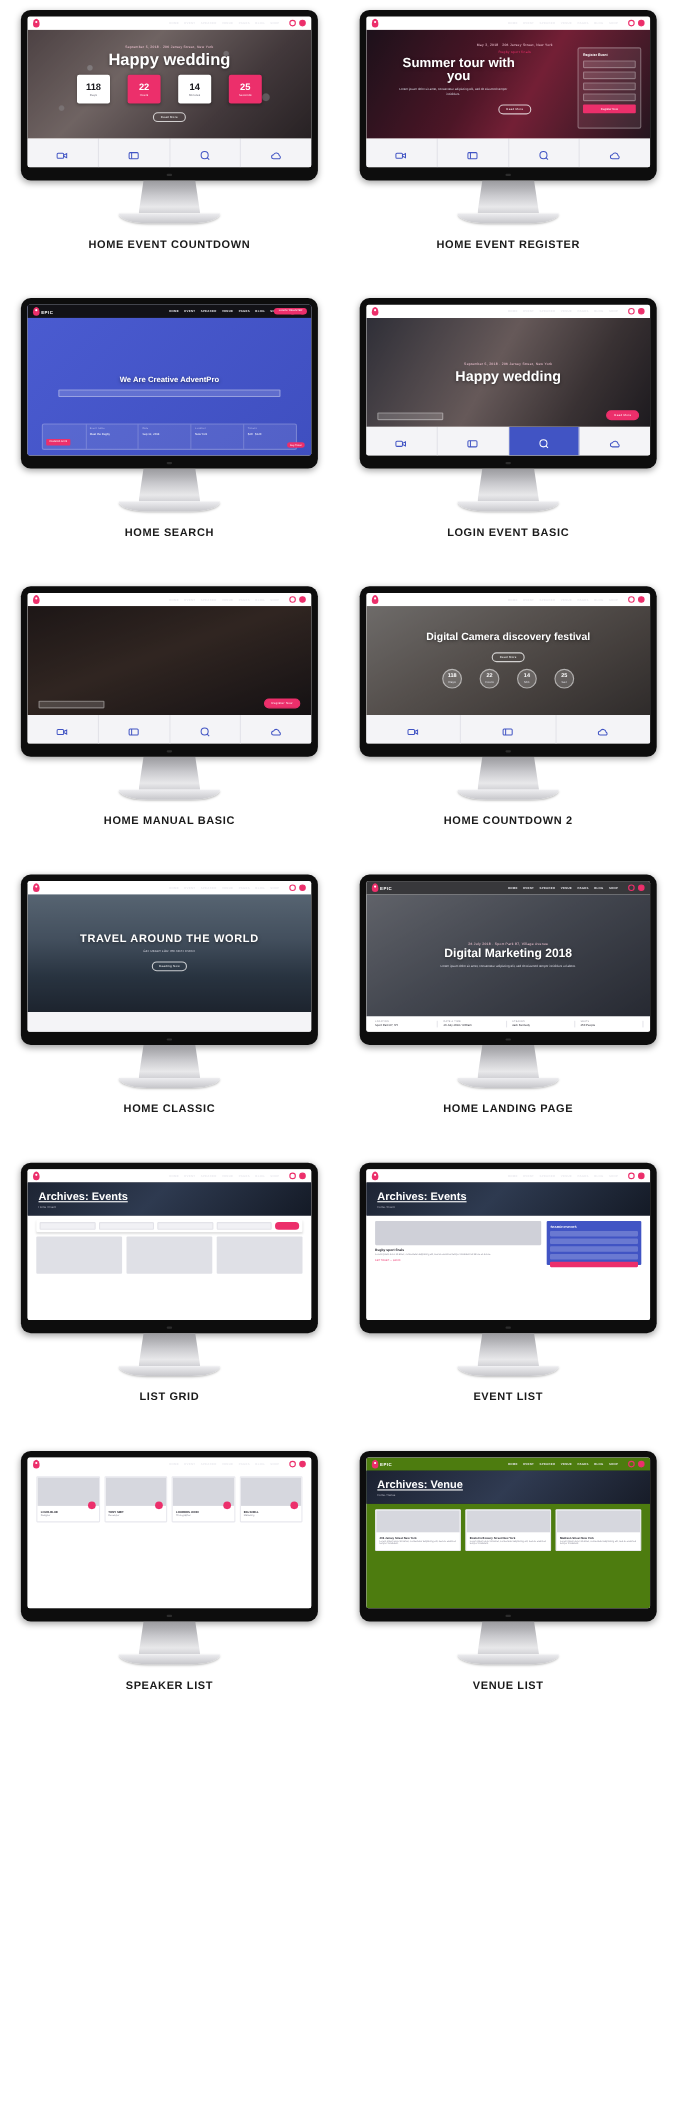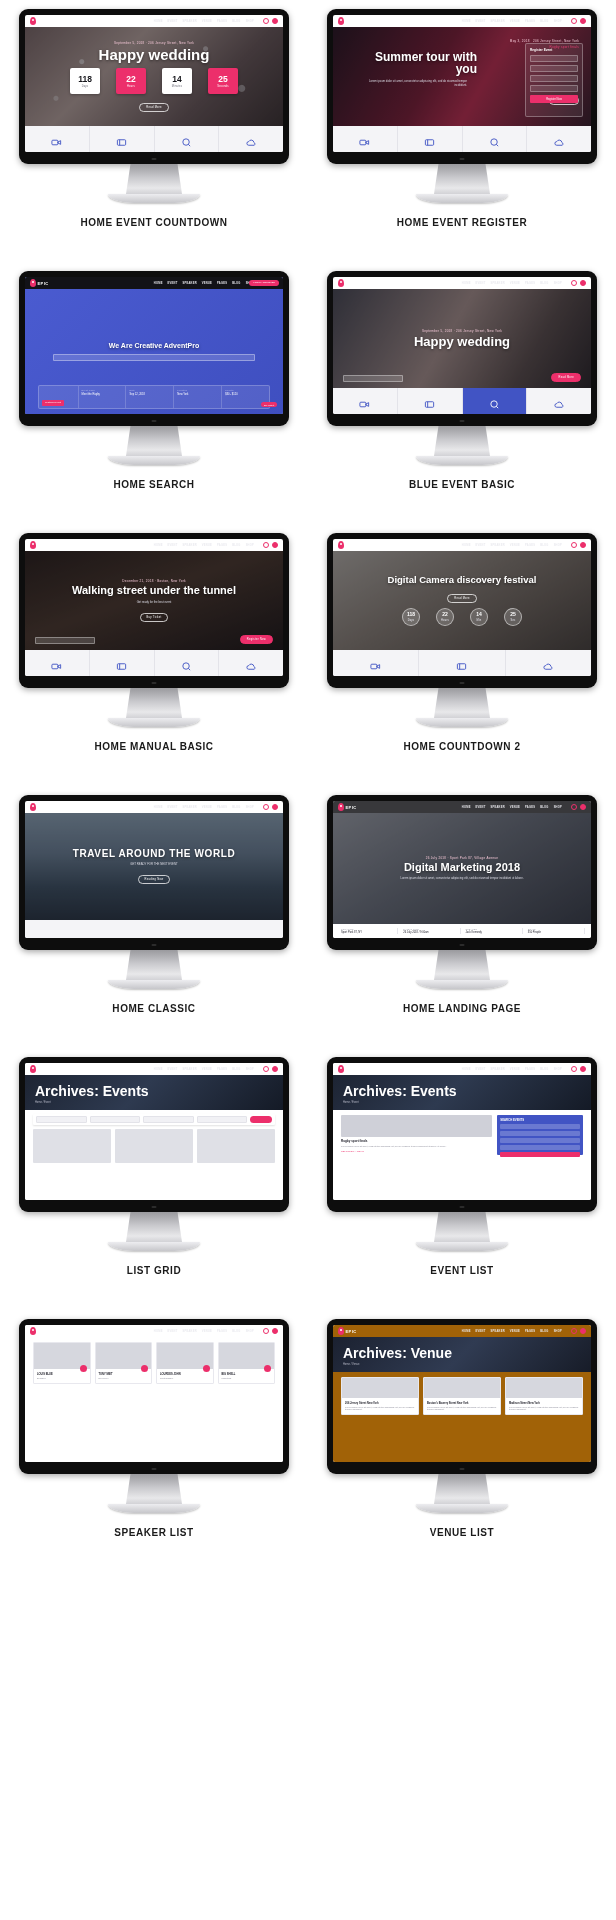--- a/index.html
+++ b/index.html
@@ -97,21 +97,21 @@
   .regcard { position:absolute; right:8px; top:16px; width:58px; height:74px;
              background:rgba(255,255,255,.08); border:.5px solid rgba(255,255,255,.3);
              border-radius:2px; padding:4px; z-index:4; }
   .regt { font-size:3.2px; color:#fff; font-weight:700; margin-bottom:3px; }
   .rinp { height:7px; background:rgba(255,255,255,.12);
           border:.5px solid rgba(255,255,255,.28); border-radius:1px; margin-bottom:3px; }
   .rbtn { height:8px; background:#ec2f6b; border-radius:1px; display:flex;
           align-items:center; justify-content:center; font-size:2.6px; color:#fff; }
 
   .page-head { background:#191c2b; padding:8px 10px 6px; color:#fff; position:relative; }
-  .ph-t { font-size:14px; font-weight:700; }
+  .ph-t { font-size:10px; font-weight:700;text-decoration:underline; }
   .ph-c { font-size:2.6px; color:#b6b8c6; margin-top:2px; }
   .filterbar { background:#fff; margin:4px 8px 0; height:11px; border-radius:1px;
                display:flex; align-items:center; gap:3px; padding:0 3px;
                box-shadow:0 1px 2px rgba(0,0,0,.12); }
   .fseg { flex:1; height:7px; background:#f1f1f5; border:.4px solid #e3e3e9;
           border-radius:1px; }
   .fbtn { width:22px; height:7px; background:#ec2f6b; border-radius:6px; }
   .cards { display:flex; gap:4px; padding:4px 8px; }
   .card { flex:1; height:34px; background:#dfe0e6; border-radius:1px; overflow:hidden; }
   .lrow { display:flex; gap:5px; padding:5px 8px; }
@@ -267,21 +267,21 @@
     </div>
     <div class="navicons">
       <span class="circ"></span>
       <span class="circ p"></span>
     </div>
 
   </div>
       <div class="hero" style="justify-content:flex-start;align-items:flex-start;padding:12px 0 0 12px">
         <div class="bg-summer"></div>
                   <div class="ov"></div>
-        <div class="hero-in" style="text-align:right;padding:0 12px">
+        <div class="hero-in" style="text-align:center;padding:0 12px">
           <div class="sub">May 3, 2018 &nbsp; 206 Jersey Street, New York</div>
           <div class="sub" style="color:#ec2f6b">Rugby sport finals</div>
           <div class="hl" style="font-size:12px;max-width:120px">Summer tour with you</div>
           <div class="lead" style="max-width:110px">Lorem ipsum dolor sit amet, consectetur adipiscing elit, sed do eiusmod tempor incididunt.</div>
           <a class="btn">Read More</a>
         </div>
         <div class="regcard">
           <div class="regt">Register Event</div>
           <div class="rinp"></div>
                     <div class="rinp"></div>
@@ -444,21 +444,21 @@
                         <path d="M6 18a4 4 0 010-8 6 6 0 0111.3 2A3.5 3.5 0 0118 18z"></path>
                       </svg></span>
                   </div>
                 </div>
               </div>
             </div>
       </div>
       <div class="neck"></div>
       <div class="base"></div>
     </div>
-    <div class="caption">BLUE EVENT BASIC</div>
+    <div class="caption">LOGIN EVENT BASIC</div>
   </div>
   <div class="cell">
     <div class="monitor">
       <div class="bezel">
         <div class="screen">
               <div class="site">
                 <div class="topbar trans">
     <div class="logo">
       <span class="pin"></span>
       <span class="brand">EPIC</span>
@@ -474,26 +474,20 @@
     </div>
     <div class="navicons">
       <span class="circ"></span>
       <span class="circ p"></span>
     </div>
 
   </div>
       <div class="hero">
         <div class="bg-street"></div>
                   <div class="ov"></div>
-        <div class="hero-in">
-          <div class="sub">December 21, 2018 · Boston, New York</div>
-          <div class="hl" style="font-size:11px">Walking street under the tunnel</div>
-          <div class="lead">Get ready for the best event</div>
-          <a class="btn">Buy Ticket</a>
-        </div>
         <div style="position:absolute;left:10px;bottom:6px;z-index:5">
                     <div class="srch" style="width:60px;margin:0"></div>
                   </div>
         <span style="position:absolute;right:10px;bottom:6px;z-index:5" class="btn fill">Register Now</span>
       </div>
                 <div class="strip">
                   <div class="">
       <span class="ic" style="color:#4154c4"><svg viewBox="0 0 24 24" fill="none" stroke="currentColor" stroke-width="2">
                         <rect x="2" y="7" width="13" height="10" rx="2"></rect>
                         <path d="M15 11l6-3v8l-6-3z"></path>
@@ -874,21 +868,21 @@
       </div>
       <div class="neck"></div>
       <div class="base"></div>
     </div>
     <div class="caption">SPEAKER LIST</div>
   </div>
   <div class="cell">
     <div class="monitor">
       <div class="bezel">
         <div class="screen">
-              <div class="site" style="background:#a16207">
+              <div class="site" style="background:#4d7c0f">
                 <div class="topbar trans">
     <div class="logo">
       <span class="pin"></span>
       <span class="brand">EPIC</span>
     </div>
     <div class="nav">
       <i>HOME</i>
                     <i>EVENT</i>
                     <i>SPEAKER</i>
                     <i>VENUE</i>

